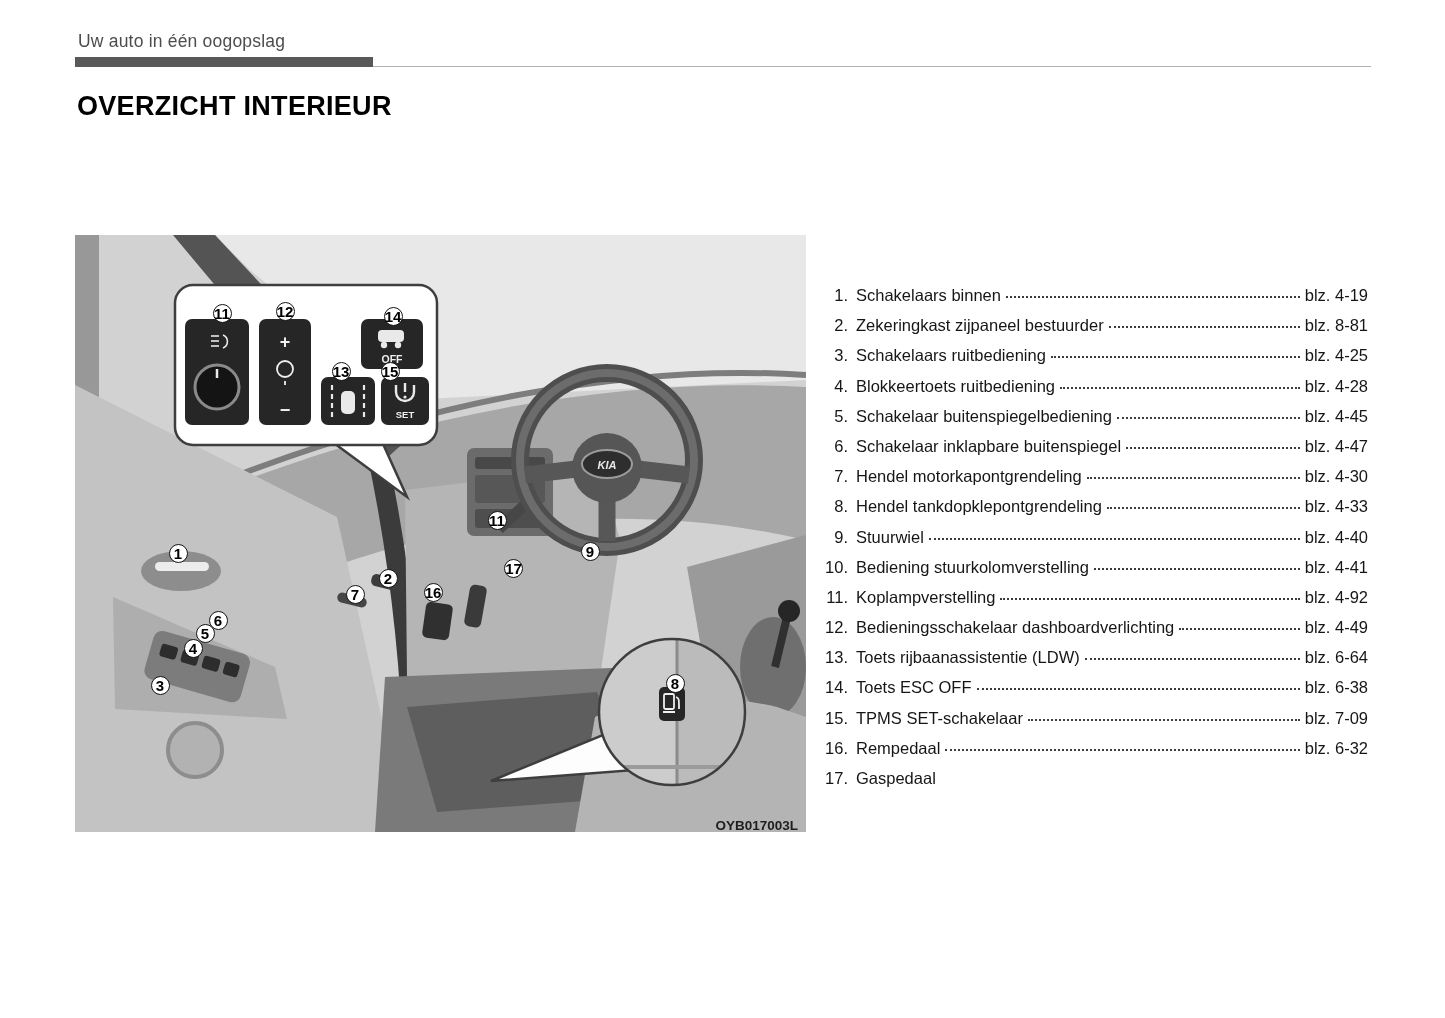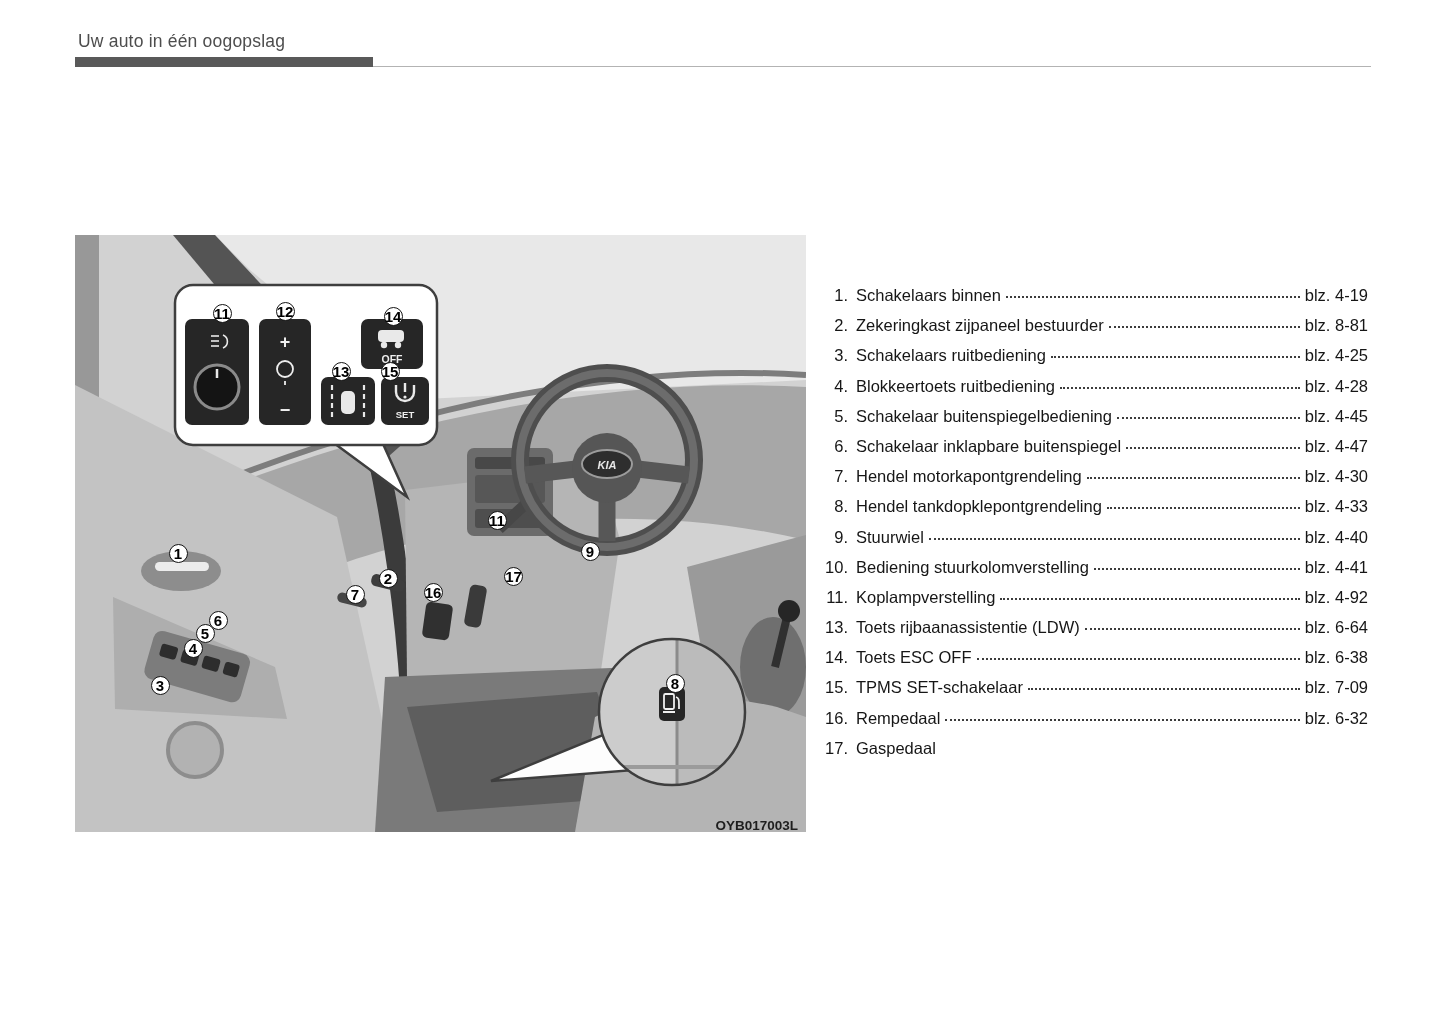--- a/index.html
+++ b/index.html
@@ -31,20 +31,21 @@
   svg text{font-family:"Liberation Sans",sans-serif}
 </style>
 </head>
 <body>
 
 <div class="page">
 
   <div class="breadcrumb">Uw auto in één oogopslag</div>
   <div class="rule-thin"></div>
   <div class="rule-thick"></div>
+  <h1 class="title">OVERZICHT INTERIEUR</h1>
 
   <div class="figure">
     <svg viewBox="0 0 731 597" width="731" height="597">
       <defs>
         <clipPath id="insetClip">
             <circle cx="597" cy="477" r="73"></circle>
           </clipPath>
       </defs>
       <rect width="731" height="597" fill="#d2d2d2"></rect>
       <polygon points="140,0 731,0 731,145 330,165 175,35" fill="#e8e8e8"></polygon>
@@ -180,21 +181,21 @@
         <div class="marker" style="left: 280px; top: 359px;">7</div>
         <div class="marker" style="left: 600px; top: 448px;">8</div>
         <div class="marker" style="left: 515px; top: 316px;">9</div>
         <div class="marker" style="left: 422px; top: 285px;">11</div>
         <div class="marker" style="left: 147px; top: 78px;">11</div>
         <div class="marker" style="left: 210px; top: 76px;">12</div>
         <div class="marker" style="left: 266px; top: 136px; text-align: center;">13</div>
         <div class="marker" style="left: 318px; top: 81px;">14</div>
         <div class="marker" style="left: 315px; top: 136px;">15</div>
         <div class="marker" style="left: 358px; top: 357px;">16</div>
-        <div class="marker" style="left: 397px; top: 341px; margin-left: 32px;">17</div>
+        <div class="marker" style="left: 397px; top: 333px; margin-left: 32px;">17</div>
       </div>
   </div>
 
   <div class="legend">
       <div class="row">
         <span class="num">1.</span>
         <span class="lbl">Schakelaars binnen</span>
         <span class="leader"></span>
         <span class="pg">blz. 4-19</span>
       </div>
@@ -252,20 +253,26 @@
         <span class="leader"></span>
         <span class="pg">blz. 4-41</span>
       </div>
       <div class="row">
         <span class="num">11.</span>
         <span class="lbl">Koplampverstelling</span>
         <span class="leader"></span>
         <span class="pg">blz. 4-92</span>
       </div>
       <div class="row">
+        <span class="num">12.</span>
+        <span class="lbl">Bedieningsschakelaar dashboardverlichting</span>
+        <span class="leader"></span>
+        <span class="pg">blz. 4-49</span>
+      </div>
+      <div class="row">
         <span class="num">13.</span>
         <span class="lbl">Toets rijbaanassistentie (LDW)</span>
         <span class="leader"></span>
         <span class="pg">blz. 6-64</span>
       </div>
       <div class="row">
         <span class="num">14.</span>
         <span class="lbl">Toets ESC OFF</span>
         <span class="leader"></span>
         <span class="pg">blz. 6-38</span>

